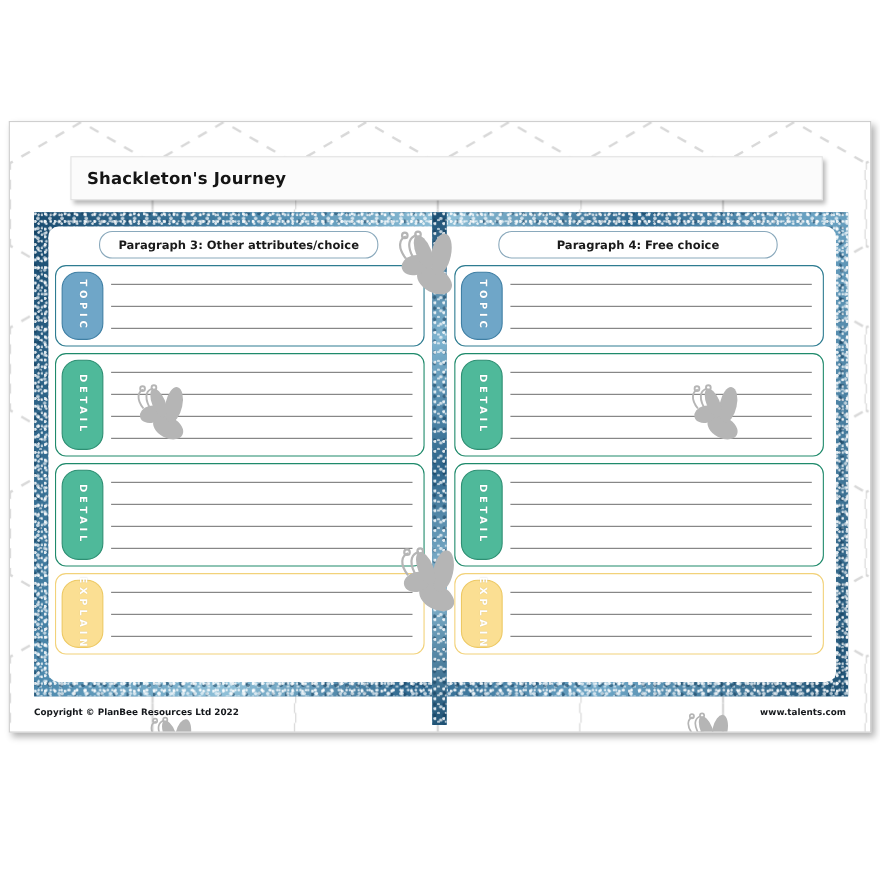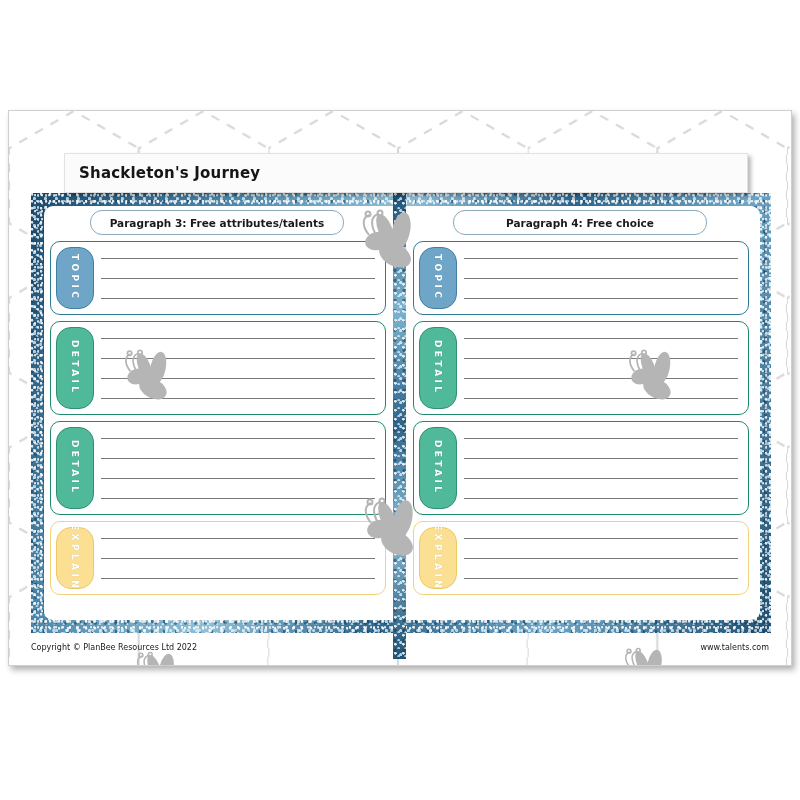--- a/index.html
+++ b/index.html
@@ -42,21 +42,20 @@
     width: 684px;
     height: 40px;
     background: #fbfbfb;
     border: 1px solid #e2e2e2;
     box-shadow: 3px 3px 4px rgba(0,0,0,0.28);
     z-index: 5;
     display: flex;
     align-items: center;
     justify-content: space-between;
     padding: 0 14px;
-    margin-top: 11px;
   }
   .banner-text {
     font-family: "DejaVu Sans", sans-serif;
     font-weight: bold;
     font-size: 15px;
     color: #151515;
     letter-spacing: 0.2px;
     white-space: nowrap;
   }
 
@@ -211,21 +210,21 @@
     top: 528px;
     height: 16px;
     z-index: 5;
     display: flex;
     align-items: center;
     justify-content: space-between;
   }
   .footer-text {
     font-family: "DejaVu Sans", sans-serif;
     font-size: 8px;
-    font-weight: normal;
+    font-weight: bold;
     color: #15181c;
   }
 
   
   .bee { position: absolute; z-index: 8; pointer-events: none; }
 </style>
 </head>
 <body>
 
 <div id="page-sheet">
@@ -247,21 +246,21 @@
     <div class="banner-text">Shackleton's Journey</div>
   </div>
 
   <div id="ice-frame">
     <div id="ice-inner">
 
       <div id="ice-divider"></div>
 
       <div class="column" id="col-left">
         <div class="para-heading">
-          <span>Paragraph 3: Free attributes/talents</span>
+          <span>Paragraph 3: Other attributes/choice</span>
         </div>
 
         <div class="section sec-topic" style="top:35px;height:74px;">
           <div class="pill pill-topic">
             <span>TOPIC</span>
           </div>
           <div class="lines">
             <div class="wline"></div>
             <div class="wline"></div>
             <div class="wline"></div>

